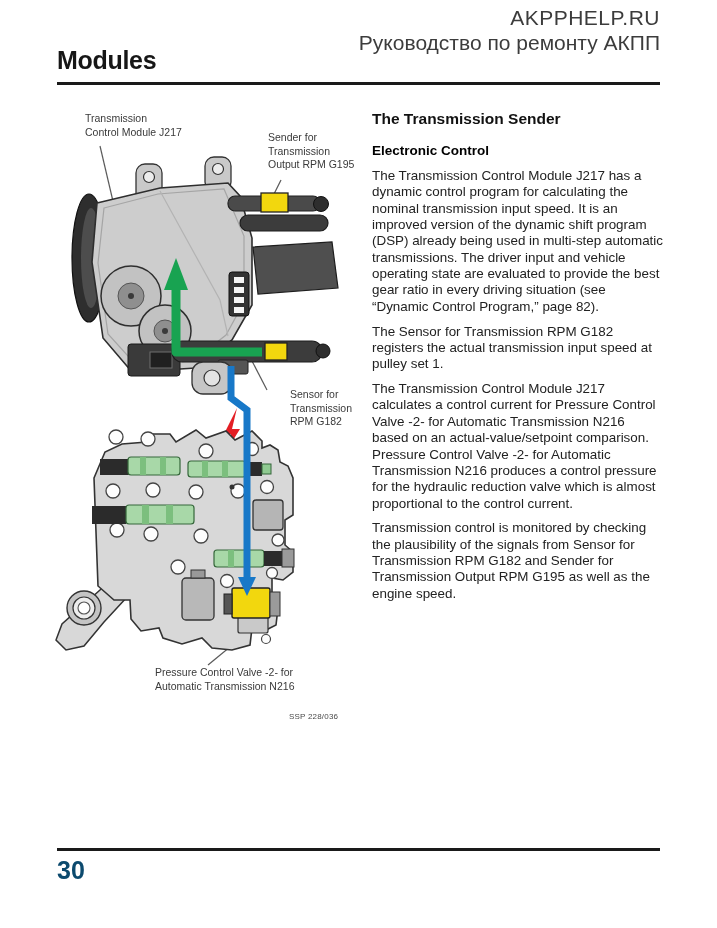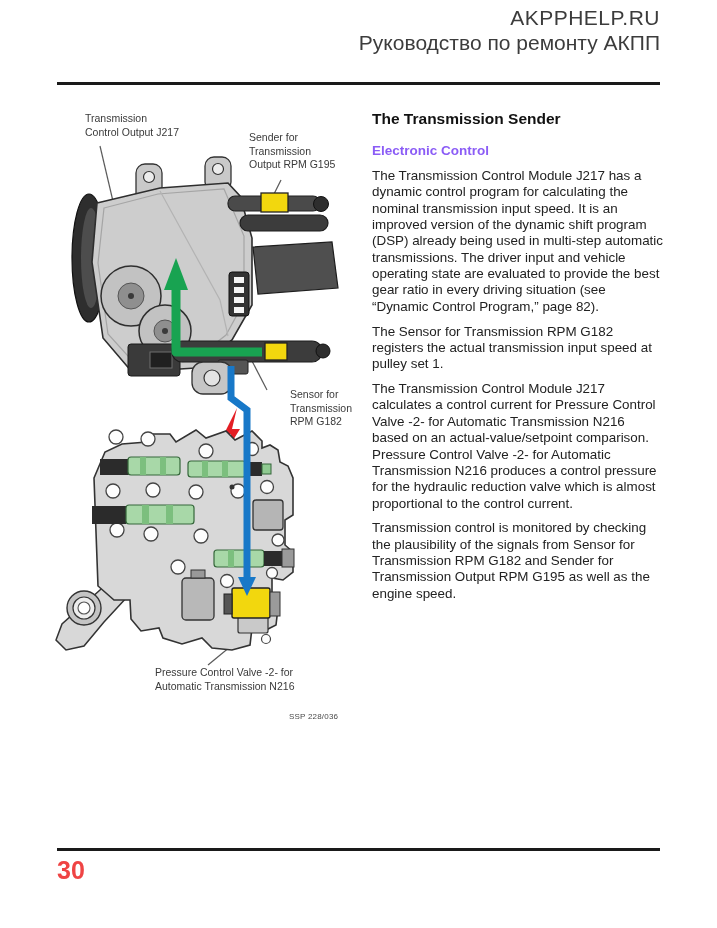--- a/index.html
+++ b/index.html
@@ -25,61 +25,62 @@
     font-size: 25px; font-weight: bold; color: #161616; letter-spacing: -0.3px;
   }
   .rule {
     position: absolute; left: 57px; width: 603px; height: 3px;
     background: #1a1a1a;
   }
   .rule-top { top: 82px; }
   .rule-bottom { top: 848px; }
   .page-number {
     position: absolute; top: 856px; left: 57px;
-    font-size: 25px; font-weight: bold; color: #ef4444;
+    font-size: 25px; font-weight: bold; color: #0c4a6e;
   }
   .diagram-svg { position: absolute; left: 30px; top: 100px; }
   .dlabel {
     position: absolute;
     font-size: 10.5px; line-height: 13.5px; color: #3a3a3a;
     white-space: nowrap;
     margin-left: 28px;
   }
   .dlabel-module { left: 57px;  top: 112px; }
-  .dlabel-sender { left: 221px; top: 131px; }
+  .dlabel-sender { left: 240px; top: 131px; }
   .dlabel-sensor { left: 262px; top: 388px; }
   .dlabel-valve  { left: 127px; top: 666px; }
   .dcaption {
     position: absolute; left: 289px; top: 712px;
     font-size: 8px; color: #4a4a4a; letter-spacing: 0.2px;
   }
   .article {
     position: absolute; left: 372px; top: 110px; width: 292px;
     color: #222222;
   }
   .article h1 {
     margin: 0 0 15px 0;
     font-size: 15.5px; font-weight: bold; color: #111111;
   }
   .article h2 {
     margin: 0 0 10px 0;
-    font-size: 13.5px; font-weight: bold; color: #8b5cf6;
+    font-size: 13.5px; font-weight: bold; color: #000000;
   }
   .article p {
     margin: 0 0 8.5px 0;
     font-size: 13.4px; line-height: 16.35px;
   }
 </style>
 </head>
 <body>
 
 <div class="page">
 
   <div class="hdr-site">AKPPHELP.RU</div>
   <div class="hdr-sub">Руководство по ремонту АКПП</div>
+  <div class="section-title">Modules</div>
   <div class="rule rule-top"></div>
 
   <svg class="diagram-svg" width="340" height="650" viewBox="30 100 340 650" xmlns="http://www.w3.org/2000/svg">
 
     <line x1="100" y1="146" x2="116" y2="214" stroke="#5a5a5a" stroke-width="1.2"></line>
     <line x1="281" y1="180" x2="272" y2="198" stroke="#5a5a5a" stroke-width="1.2"></line>
     <line x1="252" y1="361" x2="267" y2="390" stroke="#5a5a5a" stroke-width="1.2"></line>
     <line x1="253" y1="628" x2="208" y2="665" stroke="#5a5a5a" stroke-width="1.2"></line>
 
     <g>
@@ -196,21 +197,21 @@
       <rect x="270" y="592" width="10" height="24" fill="#9a9a9a" stroke="#333"></rect>
       <circle cx="266" cy="639" r="4.5" fill="#fdfdfd" stroke="#444" stroke-width="1.2"></circle>
     </g>
 
     <path d="M231,366 L231,398 L247,410 L247,578" fill="none" stroke="#1878c8" stroke-width="7"></path>
     <polygon points="247,596 238,577 256,577" fill="#1878c8"></polygon>
   </svg>
 
   <div class="dlabel dlabel-module">
     <div>Transmission</div>
-    <div>Control Output J217</div>
+    <div>Control Module J217</div>
   </div>
   <div class="dlabel dlabel-sender">
     <div>Sender for</div>
     <div>Transmission</div>
     <div>Output RPM G195</div>
   </div>
   <div class="dlabel dlabel-sensor">
     <div>Sensor for</div>
     <div>Transmission</div>
     <div>RPM G182</div>

